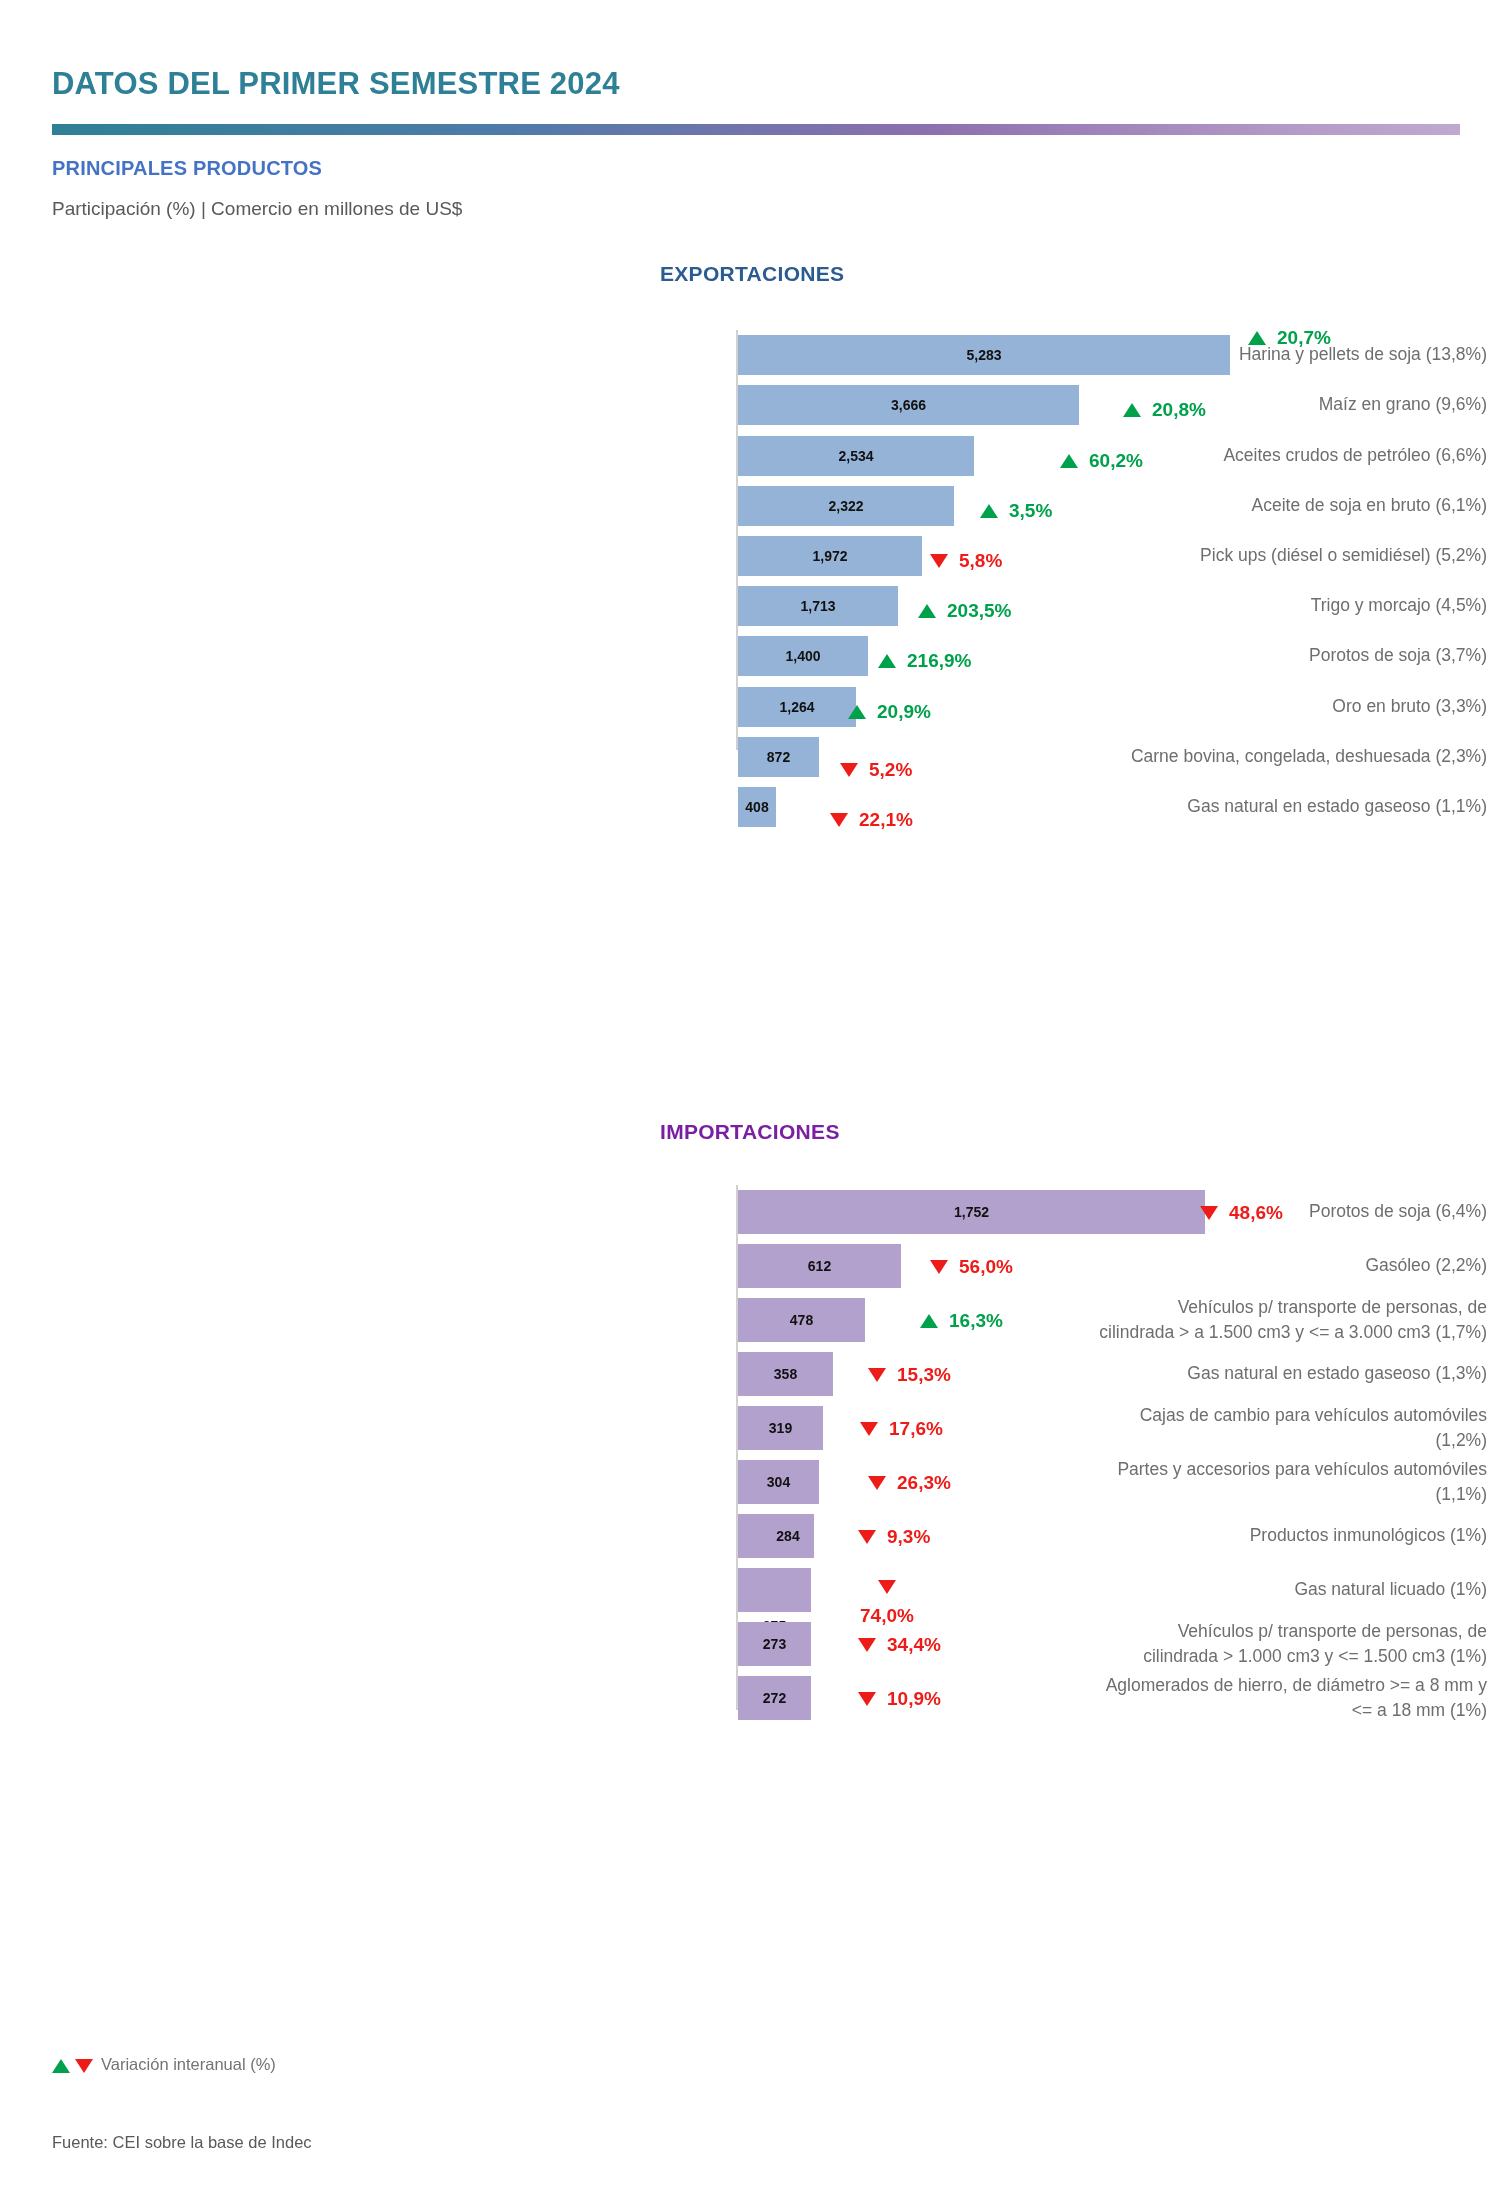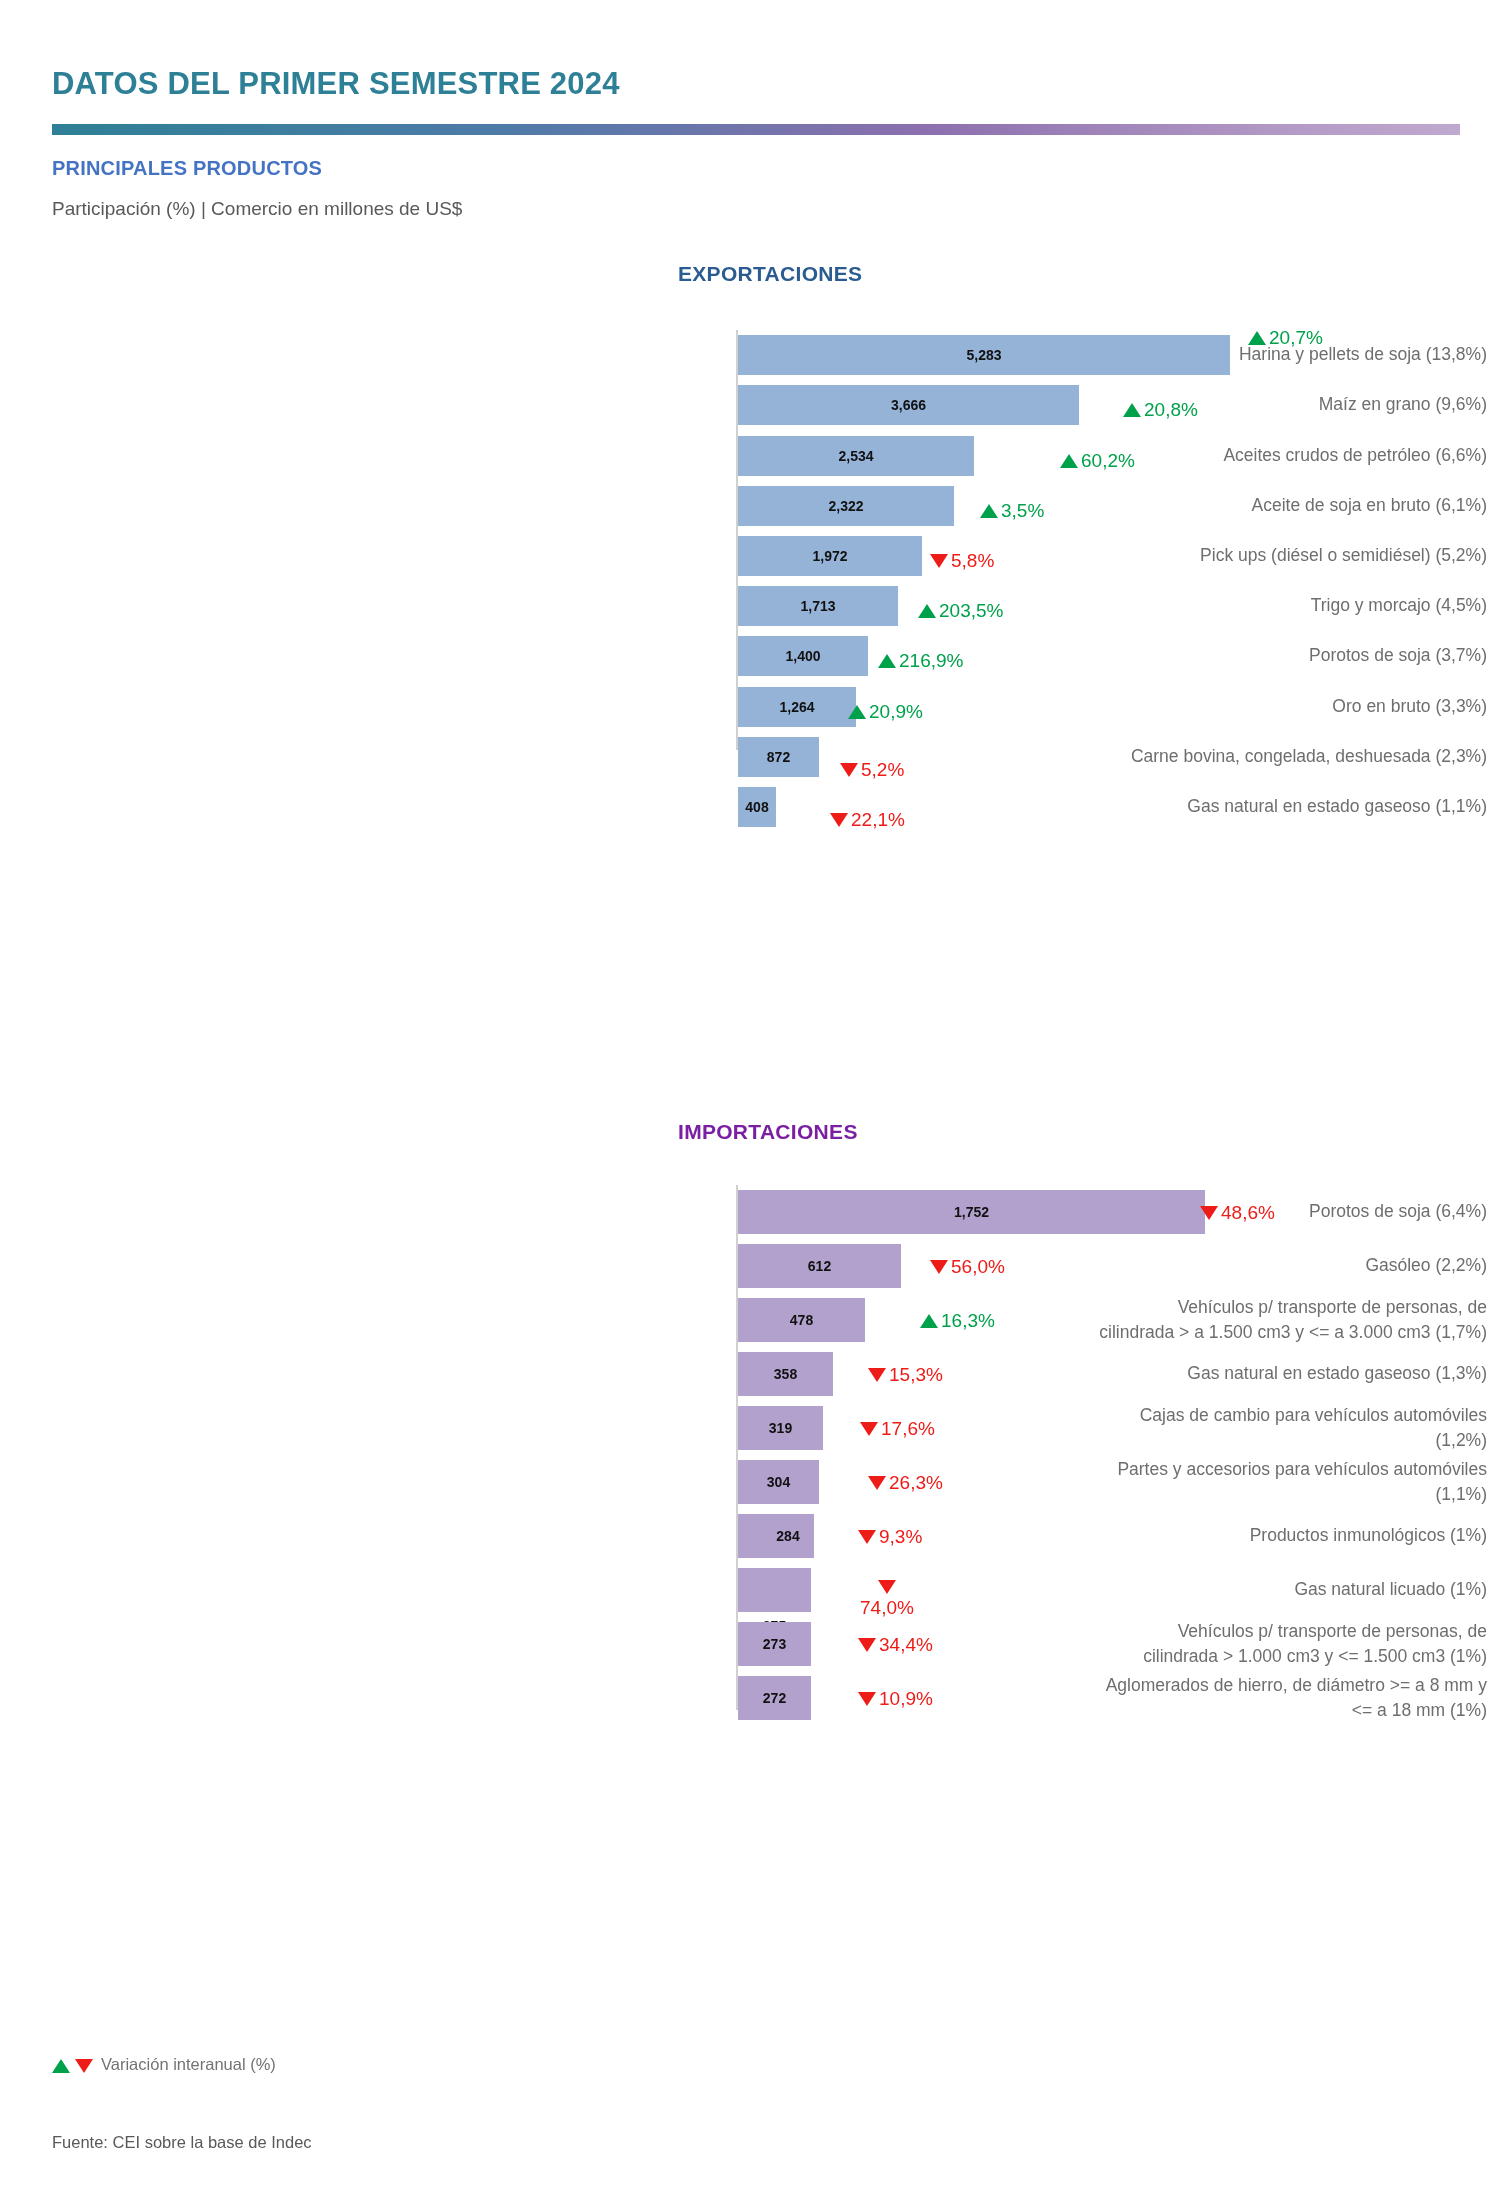--- a/index.html
+++ b/index.html
@@ -28,21 +28,21 @@
     letter-spacing: .2px;
   }
   .sub-note {
     position: absolute; left: 52px; top: 198px;
     font-size: 19px; color: #595959;
   }
 
   
   .sec-title {
     position: absolute; width: 100%; text-align: center;
-    font-size: 21px; font-weight: bold; letter-spacing: .3px; margin-left: 18px;
+    font-size: 21px; font-weight: bold; letter-spacing: .3px;
   }
   #exp-title { left: 660px; top: 262px; color: #2B5C91; width: auto; }
   #imp-title { left: 660px; top: 1120px; color: #7A1FA2; width: auto; }
 
   
   .chart { position: absolute; left: 0; }
   #chart-exports { top: 330px; }
   #chart-imports { top: 1185px; }
 
   .axis-line {
@@ -70,22 +70,22 @@
   .bar.imp { background: #B2A1CD; }
 
   .bar-value {
     position: absolute; top: 50%; transform: translateY(-50%);
     font-size: 14px; font-weight: bold; color: #111111;
     text-align: center;
   }
 
   .delta {
     position: absolute;
-    font-size: 19px; font-weight: normal; white-space: nowrap;
-    display: flex; align-items: center; gap: 3px;
+    font-size: 19px; font-weight: bold; white-space: nowrap;
+    display: flex; align-items: center; gap: 11px;
   }
   .delta.up   { color: #00A14B; }
   .delta.down { color: #EE1C18; }
   .tri {
     width: 0; height: 0;
     border-left: 9px solid transparent;
     border-right: 9px solid transparent;
     display: inline-block;
   }
   .tri.up   { border-bottom: 14px solid #00A14B; }

